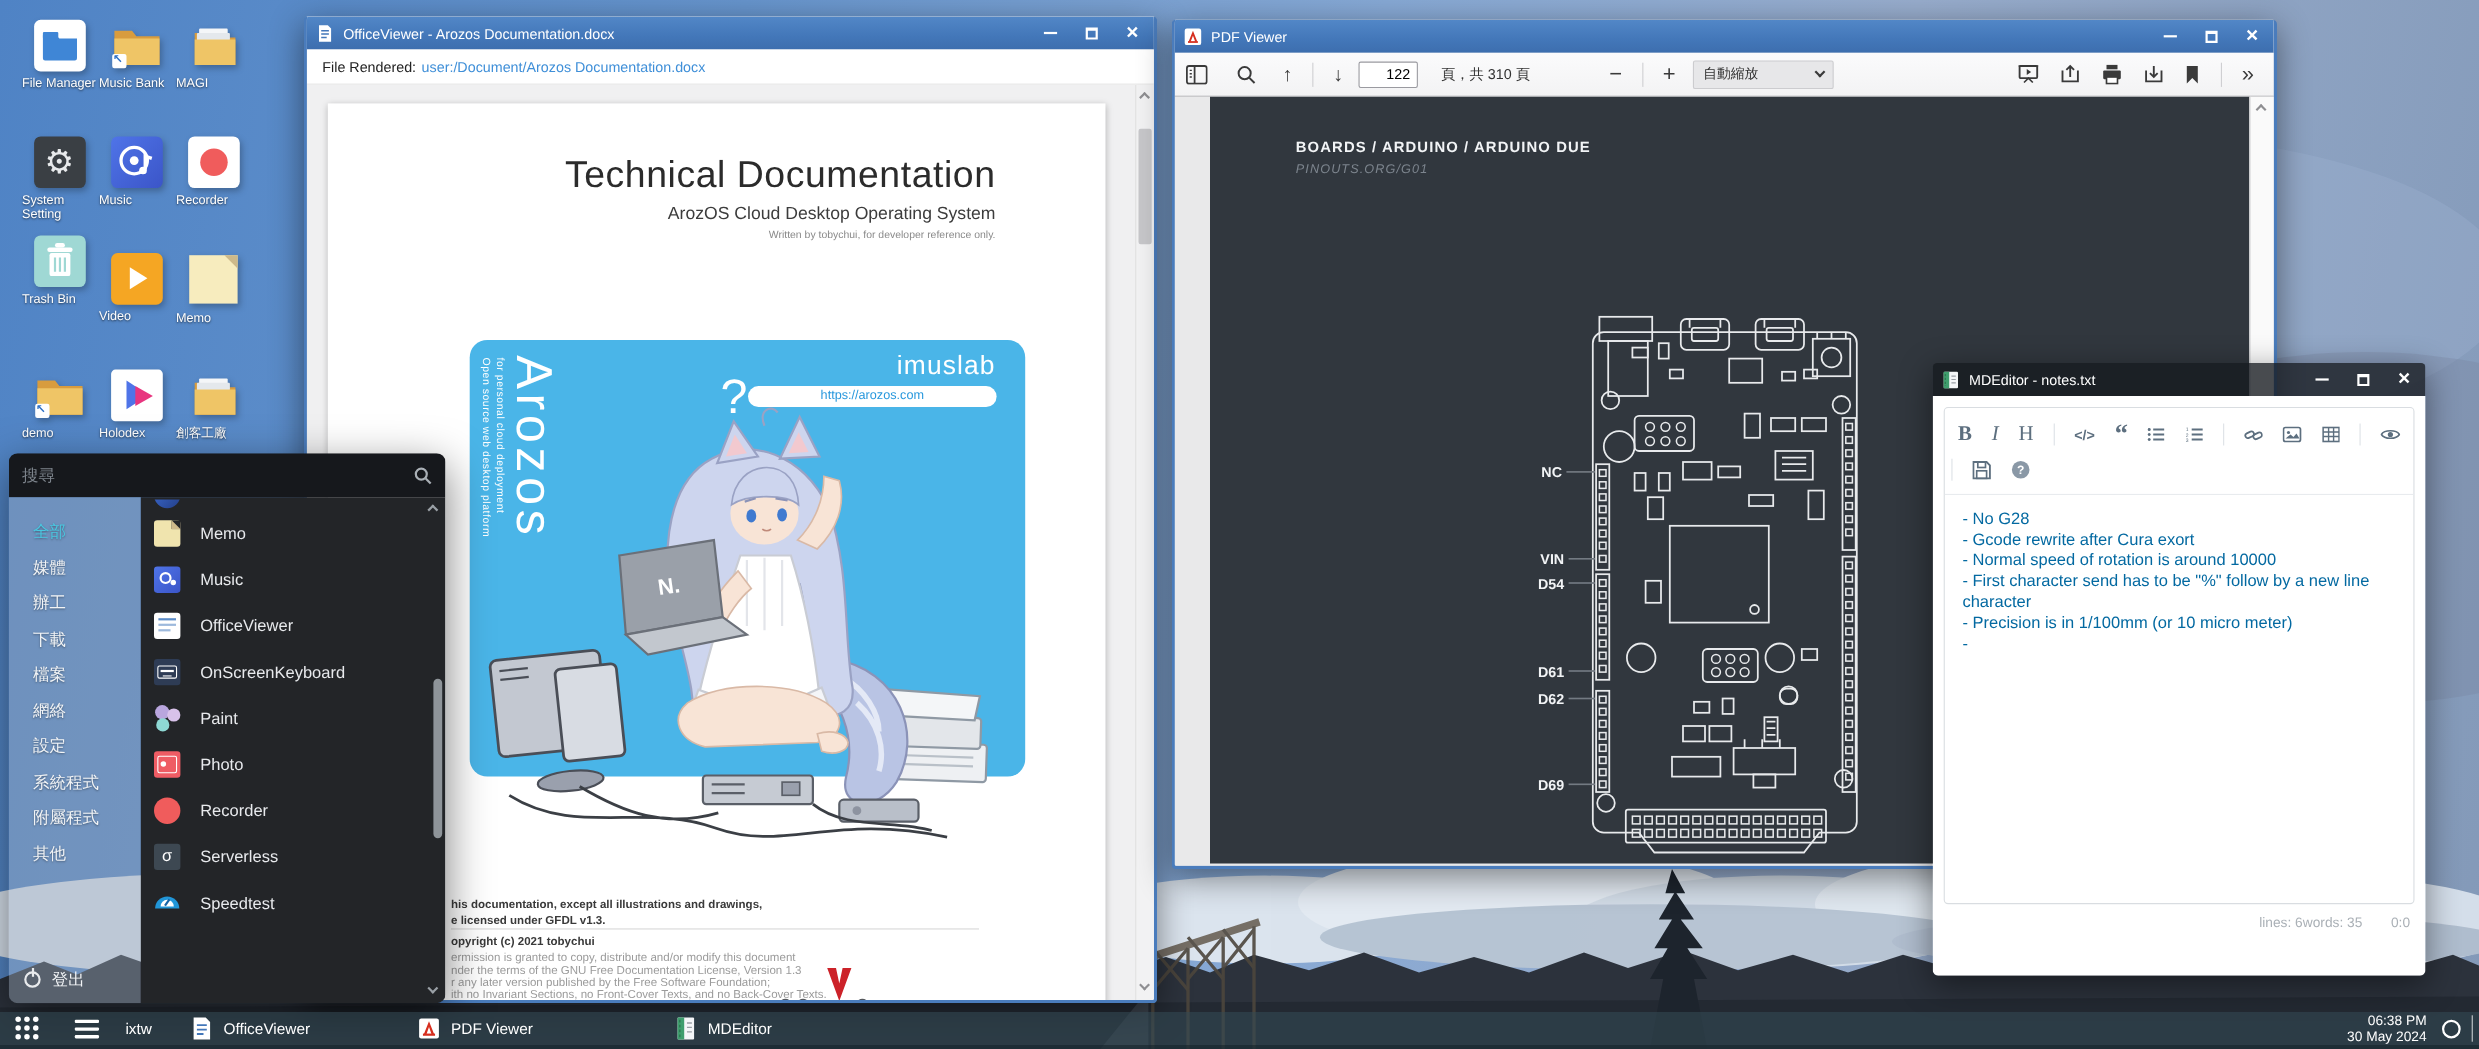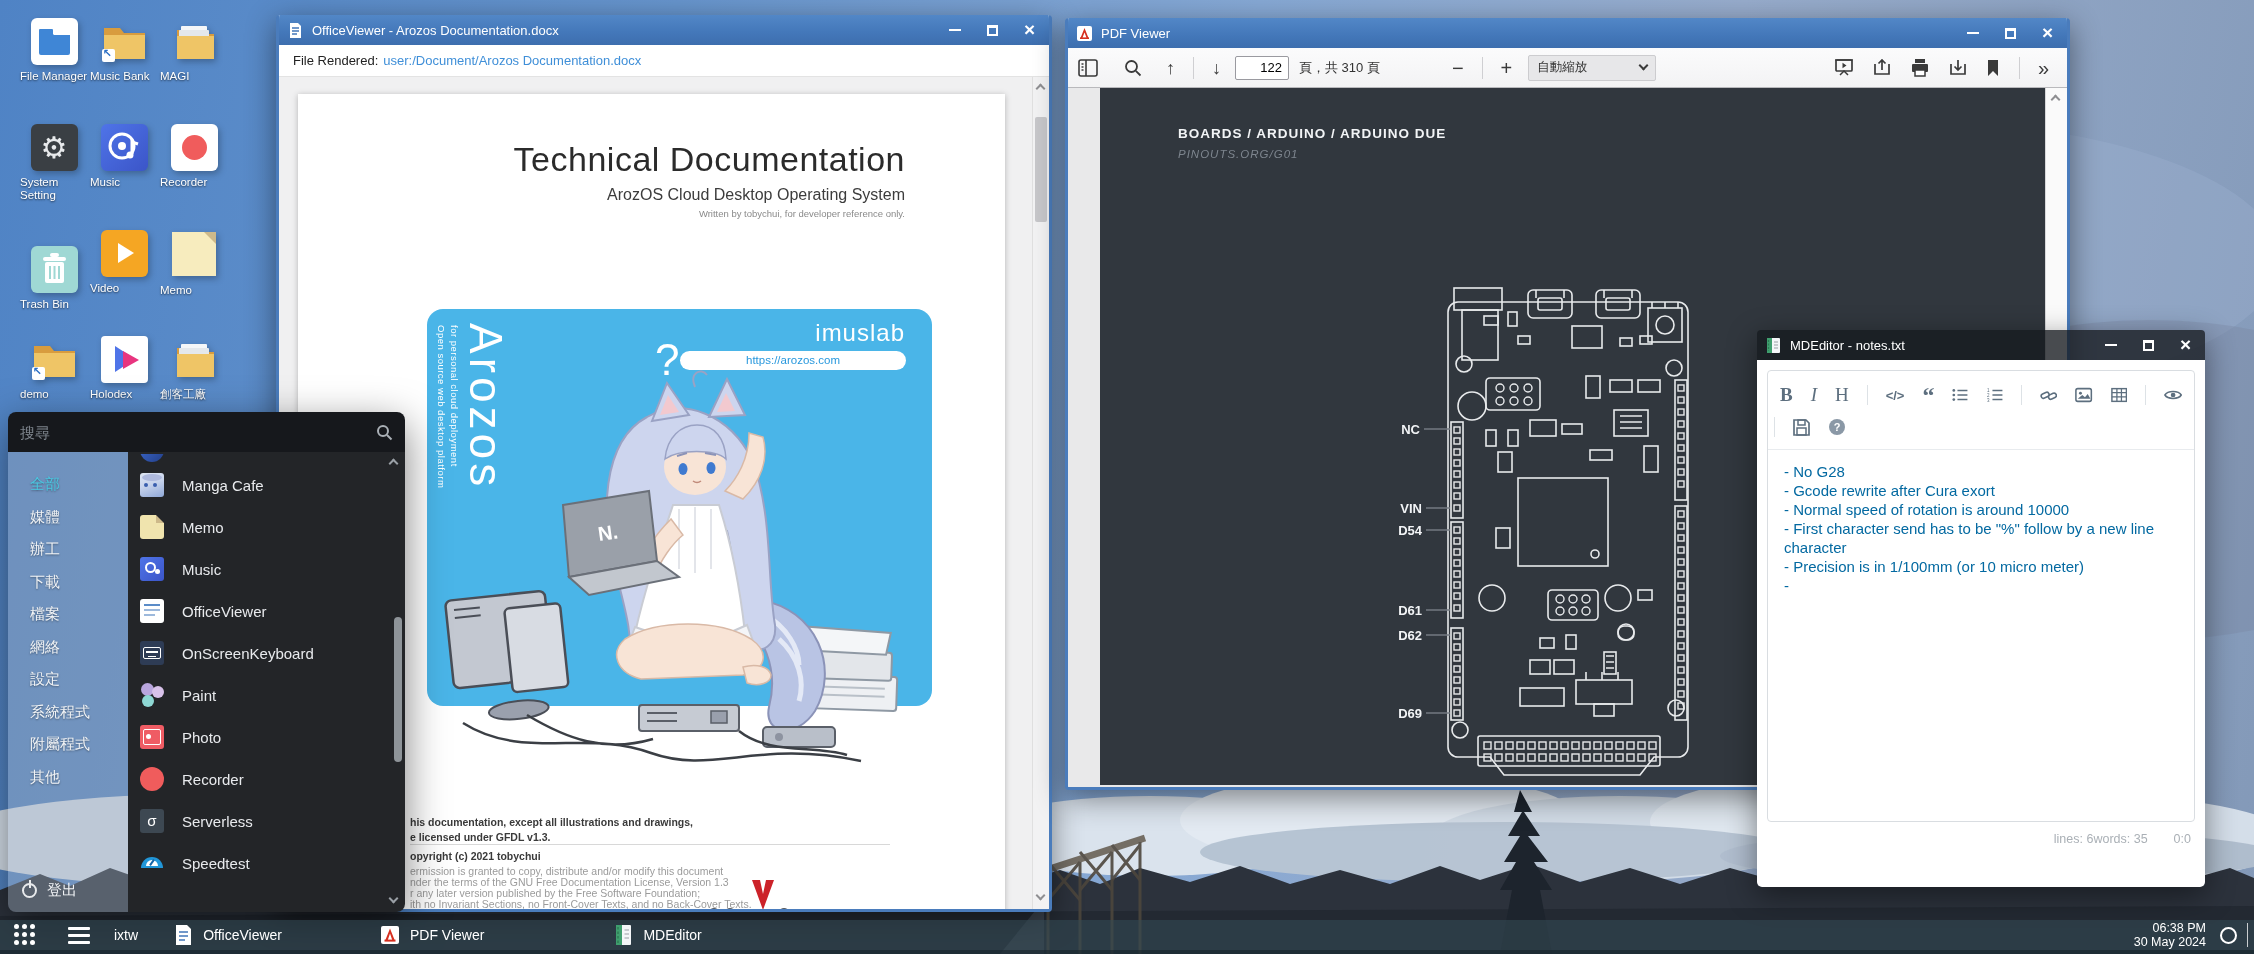--- a/index.html
+++ b/index.html
@@ -68,21 +68,21 @@
   .chev.up { transform:rotate(-135deg); }
   .chev.down { transform:rotate(45deg); }
   .office-sb .chev { position:absolute; left:4px; }
 
   
   #pdf { left:1065px; top:18px; width:1005px; height:772px; z-index:20; border:3px solid #4a7cbc; border-top:none; background:#e9e9ea; }
   #pdf .toolbar { height:40px; background:linear-gradient(#fbfbfc,#f3f3f4); border-bottom:1px solid #b9b9bc; display:flex; align-items:center; padding:0 10px; color:#3a3a3a; }
   .tb-sep { width:1px; height:22px; background:#cfcfd2; margin:0 10px; }
   .tb-btn { font-size:18px; color:#3a3a3a; margin:0 8px; line-height:1; }
   .pg-input { width:54px; height:24px; border:1px solid #9a9aa0; border-radius:2px; text-align:right; padding-right:6px; font-size:13px; margin:0 10px 0 6px; background:#fff; }
-  .pg-count { font-size:13px; color:#333; }
+  .pg-count { font-size:13px; color:#333;margin-left:11px; }
   .zoom-select { width:128px; height:26px; background:#e7e7e9; border:1px solid #cccccf; border-radius:2px; font-size:12.5px; color:#333; display:flex; align-items:center; padding:0 8px; justify-content:space-between; }
   #pdf .content { position:absolute; left:0; right:0; top:70px; bottom:0; background:#e9e9ea; }
   .pdf-page { position:absolute; left:32px; top:0; right:22px; bottom:2px; background:#31373e; overflow:hidden; }
   .pdf-crumb { position:absolute; left:78px; top:38px; color:#f2f4f6; font-size:13.5px; font-weight:bold; letter-spacing:1px; }
   .pdf-src { position:absolute; left:78px; top:60px; color:#7d858e; font-size:11.5px; font-style:italic; letter-spacing:1px; }
   .pdf-sb { position:absolute; right:0; top:0; bottom:2px; width:22px; background:#fafafa; border-left:1px solid #d8d8da; }
   .pdf-sb .chev { position:absolute; left:6px; top:8px; }
   .pdf-sb .thumb { position:absolute; left:3px; top:490px; width:15px; height:60px; background:#d3d3d6; border-radius:2px; }
   .mini { display:inline-block; vertical-align:middle; }
 
@@ -222,21 +222,21 @@
         </div>
         <div class="desk-label">Music</div>
     </div>
     <div class="desk-cell" style="left:148px;top:110px;">
       <div class="desk-ic">
           <div class="ic-rec"></div>
         </div>
       <div class="desk-label">Recorder</div>
     </div>
 
-    <div class="desk-cell" style="left:8px;top:232px;">
+    <div class="desk-cell" style="left:8px;top:200px;">
       <div class="desk-ic">
           <div class="ic-trash">
         <svg viewBox="0 0 47 47">
               <rect x="14" y="16" width="19" height="21" rx="2" fill="#fff"></rect>
               <rect x="12" y="11" width="23" height="4" rx="2" fill="#fff"></rect>
               <rect x="19" y="7" width="9" height="4" rx="2" fill="#fff"></rect>
               <path d="M19,20 v13 M23.5,20 v13 M28,20 v13" stroke="#9fd8d4" stroke-width="2"></path>
             </svg>
       </div>
         </div>
@@ -804,28 +804,20 @@
         <div class="sm-logout">
           <span class="pwr"></span>
           <span>登出</span>
         </div>
       </div>
       <div class="sm-apps">
         <div class="sm-row partial">
             <span class="aic"></span>
           </div>
         <div class="sm-row">
-          <span class="aic" style="background:linear-gradient(160deg,#dfe6f2 0%,#c8d4ec 45%,#8fa8d8 100%);overflow:hidden;">
-              <span style="position:absolute;left:4px;top:10px;width:4px;height:4px;border-radius:50%;background:#3a5fae;"></span>
-              <span style="position:absolute;left:13px;top:10px;width:4px;height:4px;border-radius:50%;background:#3a5fae;"></span>
-              <span style="position:absolute;left:2px;top:1px;width:20px;height:7px;border-radius:50%;background:#aeb9dd;"></span>
-            </span>
-          <span>Manga Cafe</span>
-        </div>
-        <div class="sm-row">
           <span class="aic" style="background:#f0e4ae;">
               <span style="position:absolute;right:0;top:0;border-top:8px solid #232528;border-left:8px solid #cdb98a;"></span>
             </span>
           <span>Memo</span>
         </div>
         <div class="sm-row">
           <span class="aic" style="background:linear-gradient(135deg,#4f74e8,#3b55c8);">
               <span style="position:absolute;left:5px;top:5px;width:11px;height:11px;border:2px solid #fff;border-radius:50%;"></span>
               <span style="position:absolute;left:15px;top:12px;width:5px;height:5px;background:#fff;border-radius:50%;"></span>
             </span>

